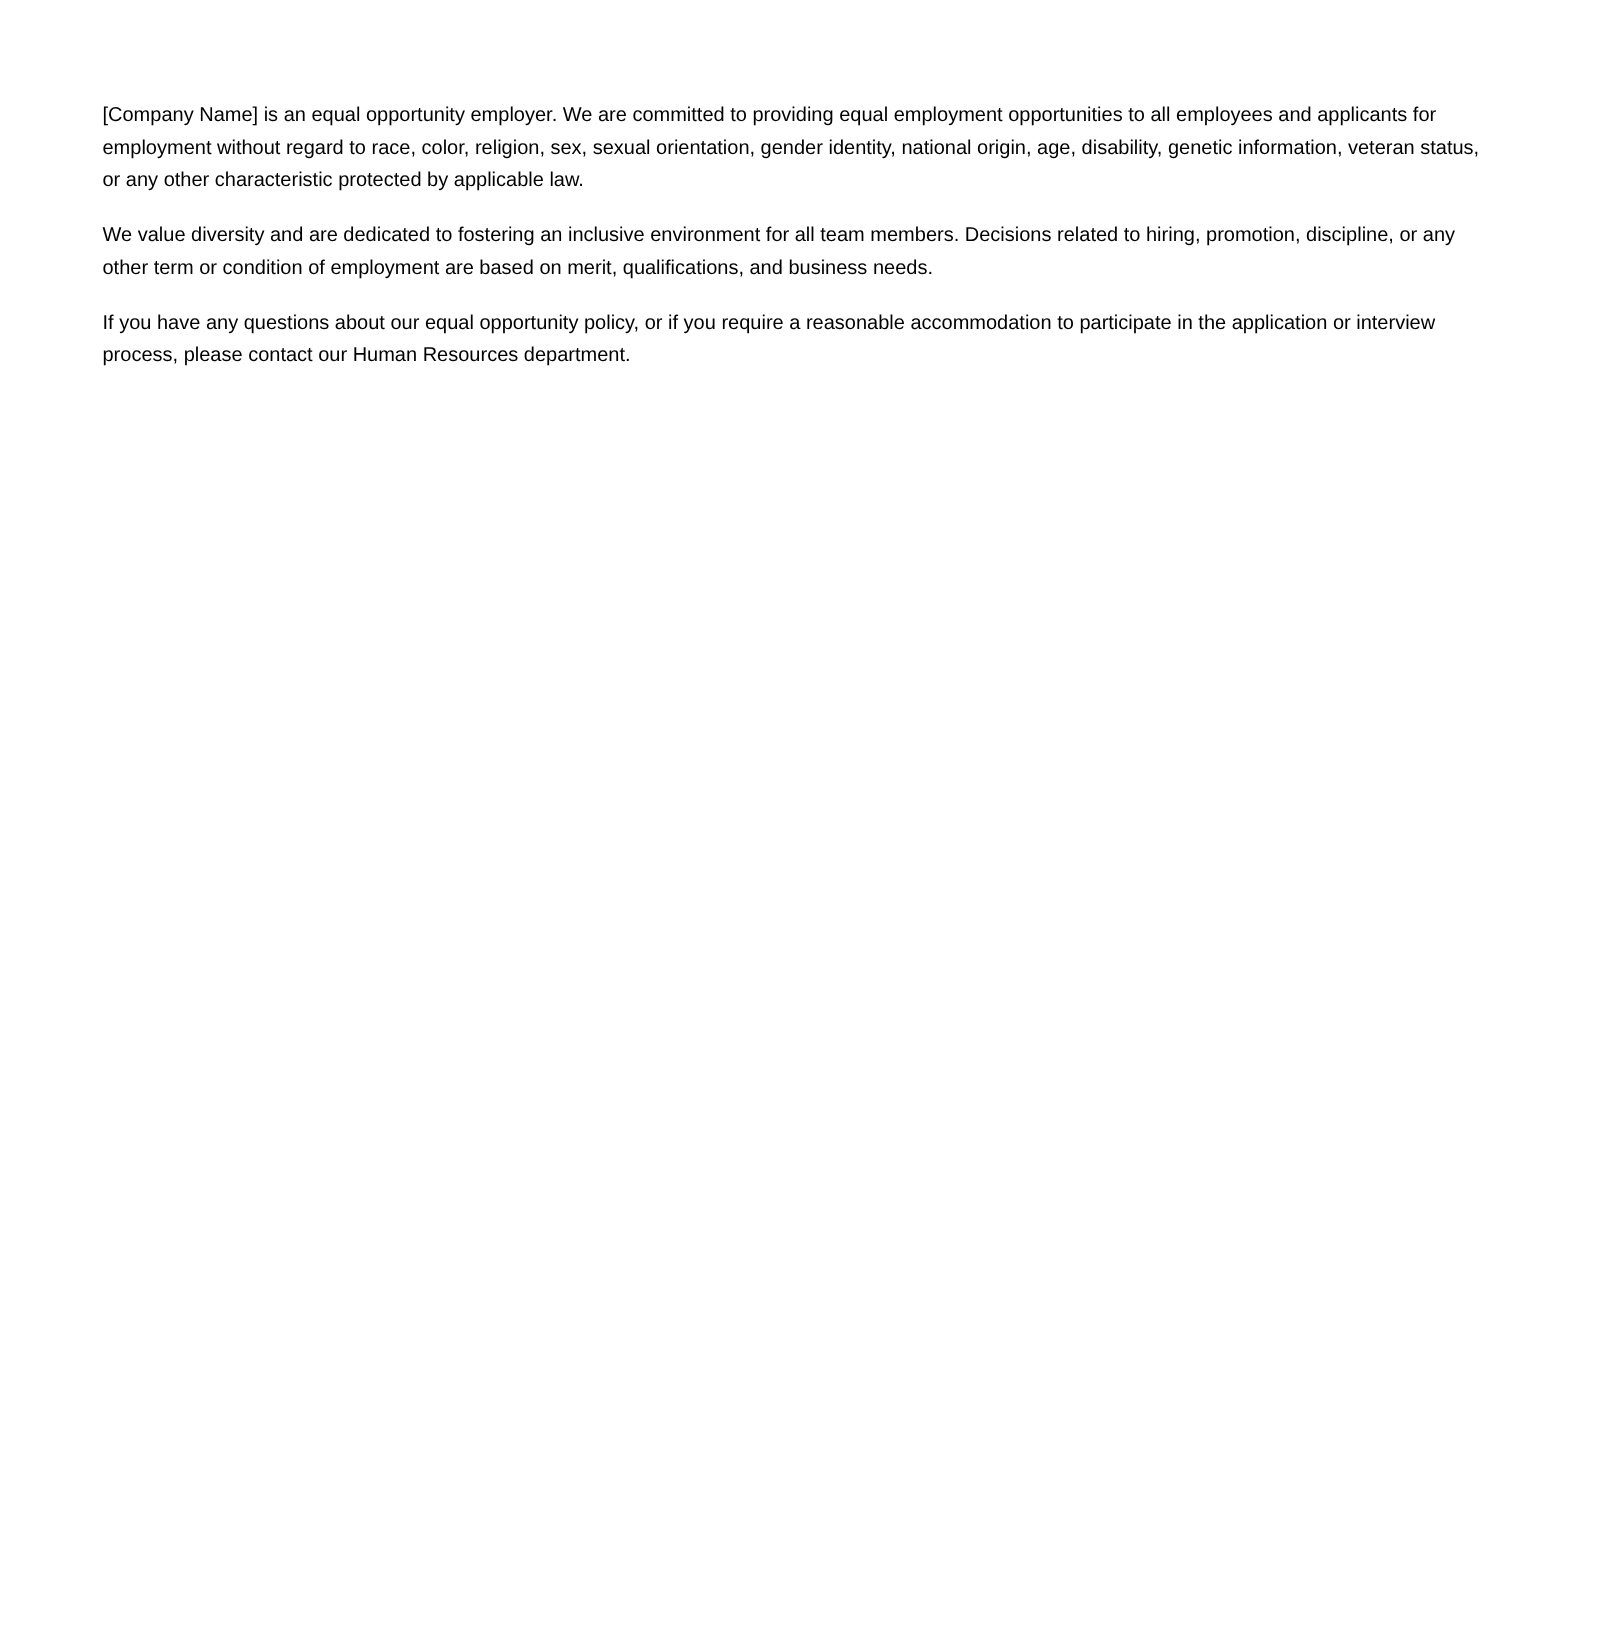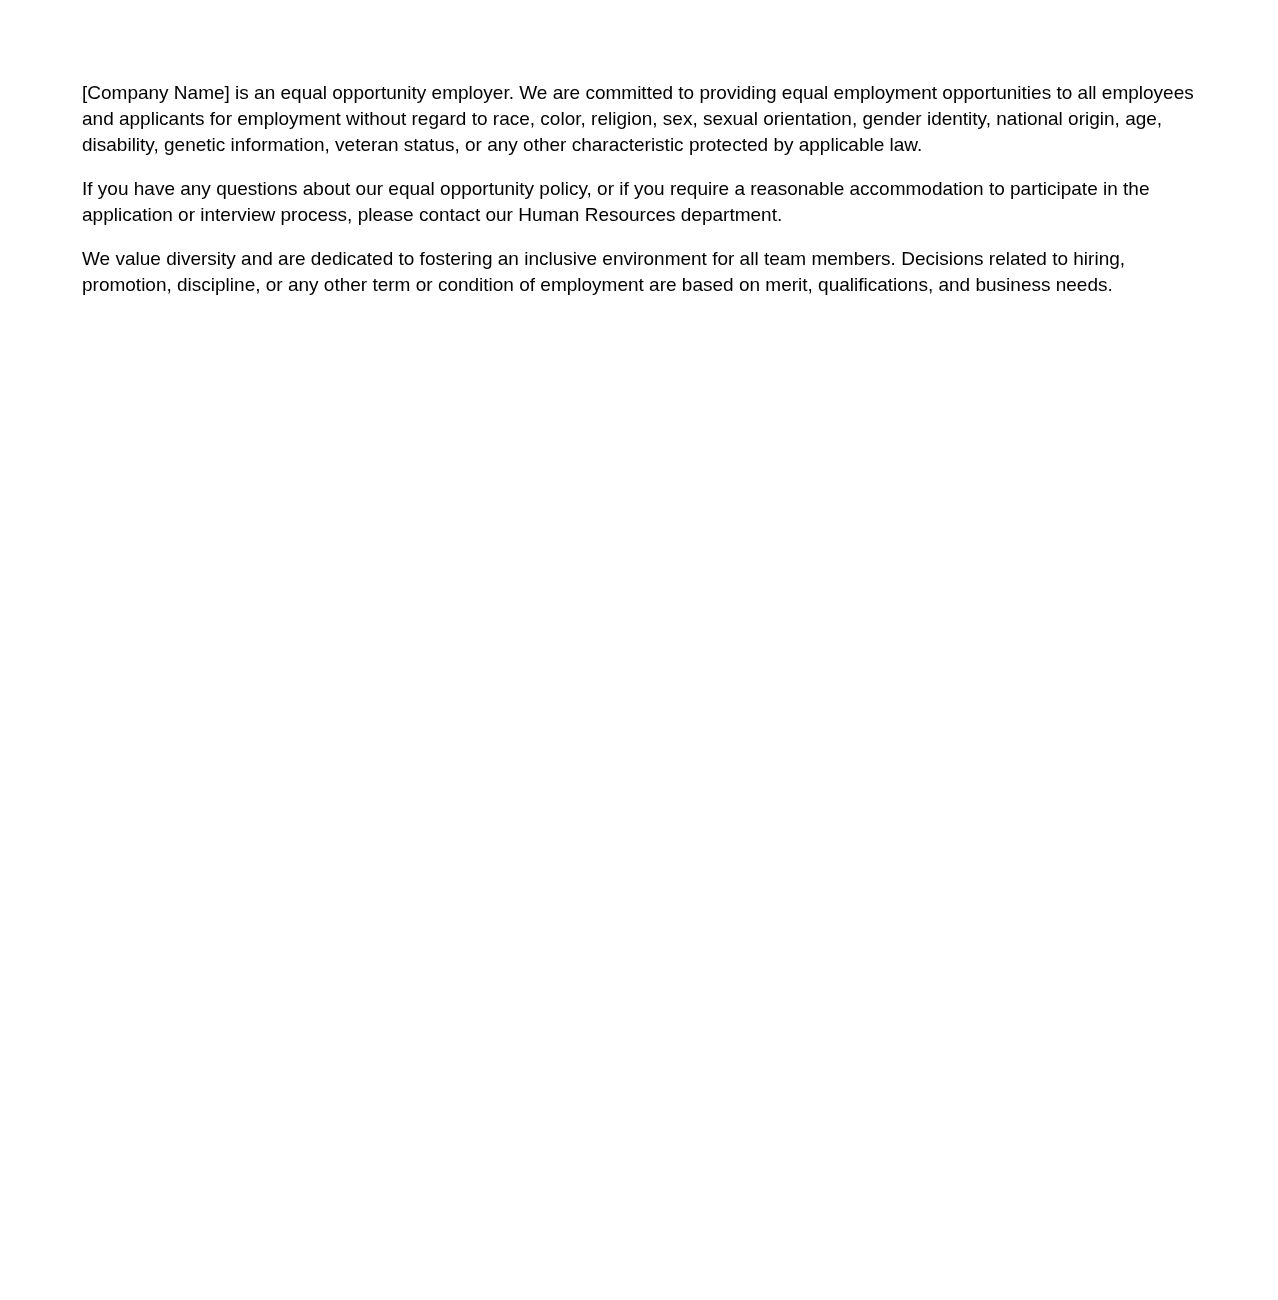--- a/index.html
+++ b/index.html
@@ -22,24 +22,24 @@
     }
     h1 {
       margin: 0 0 21px 0;
       font-size: 32px;
       font-weight: bold;
       line-height: 44px;
       letter-spacing: 0.3px;
     }
     p {
       margin: 0 0 18px 0;
-      font-size: 19px;
+      font-size: 16px;
       line-height: 26px;
     }
   </style>
 </head>
 <body>
 
 <div class="page">
   <p>[Company Name] is an equal opportunity employer. We are committed to providing equal employment opportunities to all employees and applicants for employment without regard to race, color, religion, sex, sexual orientation, gender identity, national origin, age, disability, genetic information, veteran status, or any other characteristic protected by applicable law.</p>
+  <p>We value diversity and are dedicated to fostering an inclusive environment for all team members. Decisions related to hiring, promotion, discipline, or any other term or condition of employment are based on merit, qualifications, and business needs.</p>
   <p>If you have any questions about our equal opportunity policy, or if you require a reasonable accommodation to participate in the application or interview process, please contact our Human Resources department.</p>
-  <p>We value diversity and are dedicated to fostering an inclusive environment for all team members. Decisions related to hiring, promotion, discipline, or any other term or condition of employment are based on merit, qualifications, and business needs.</p>
 </div>
 
 </body></html>

